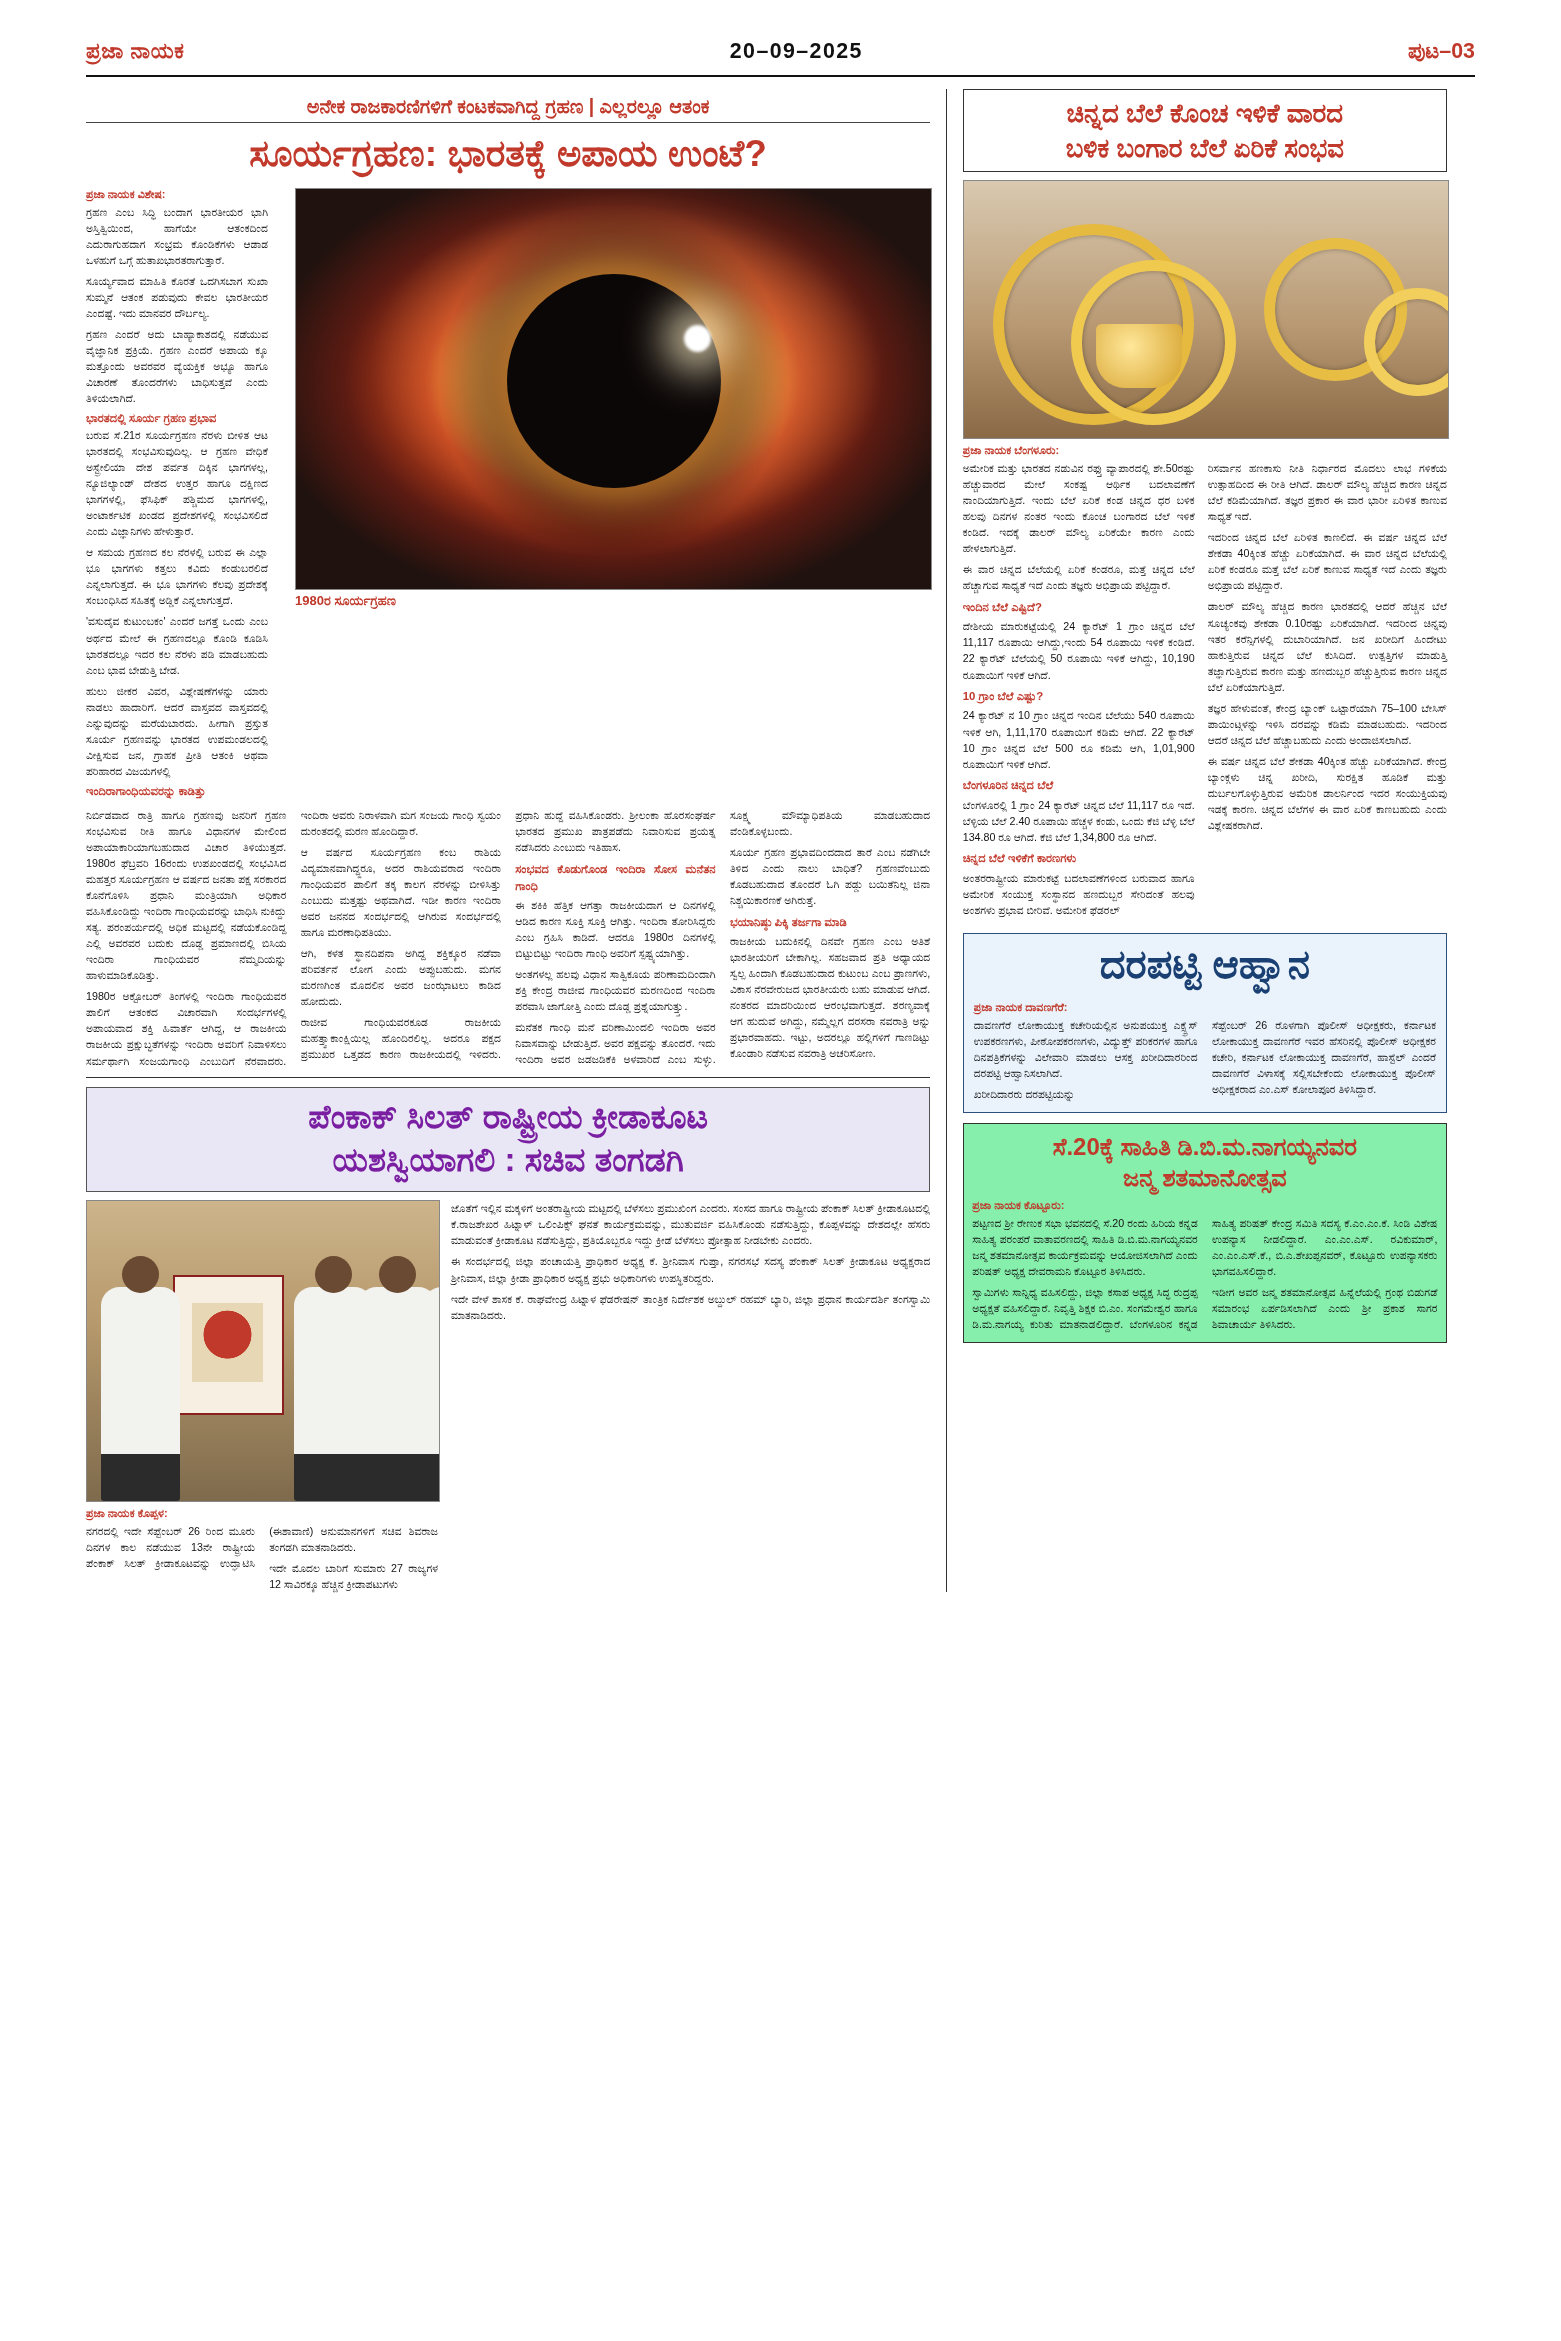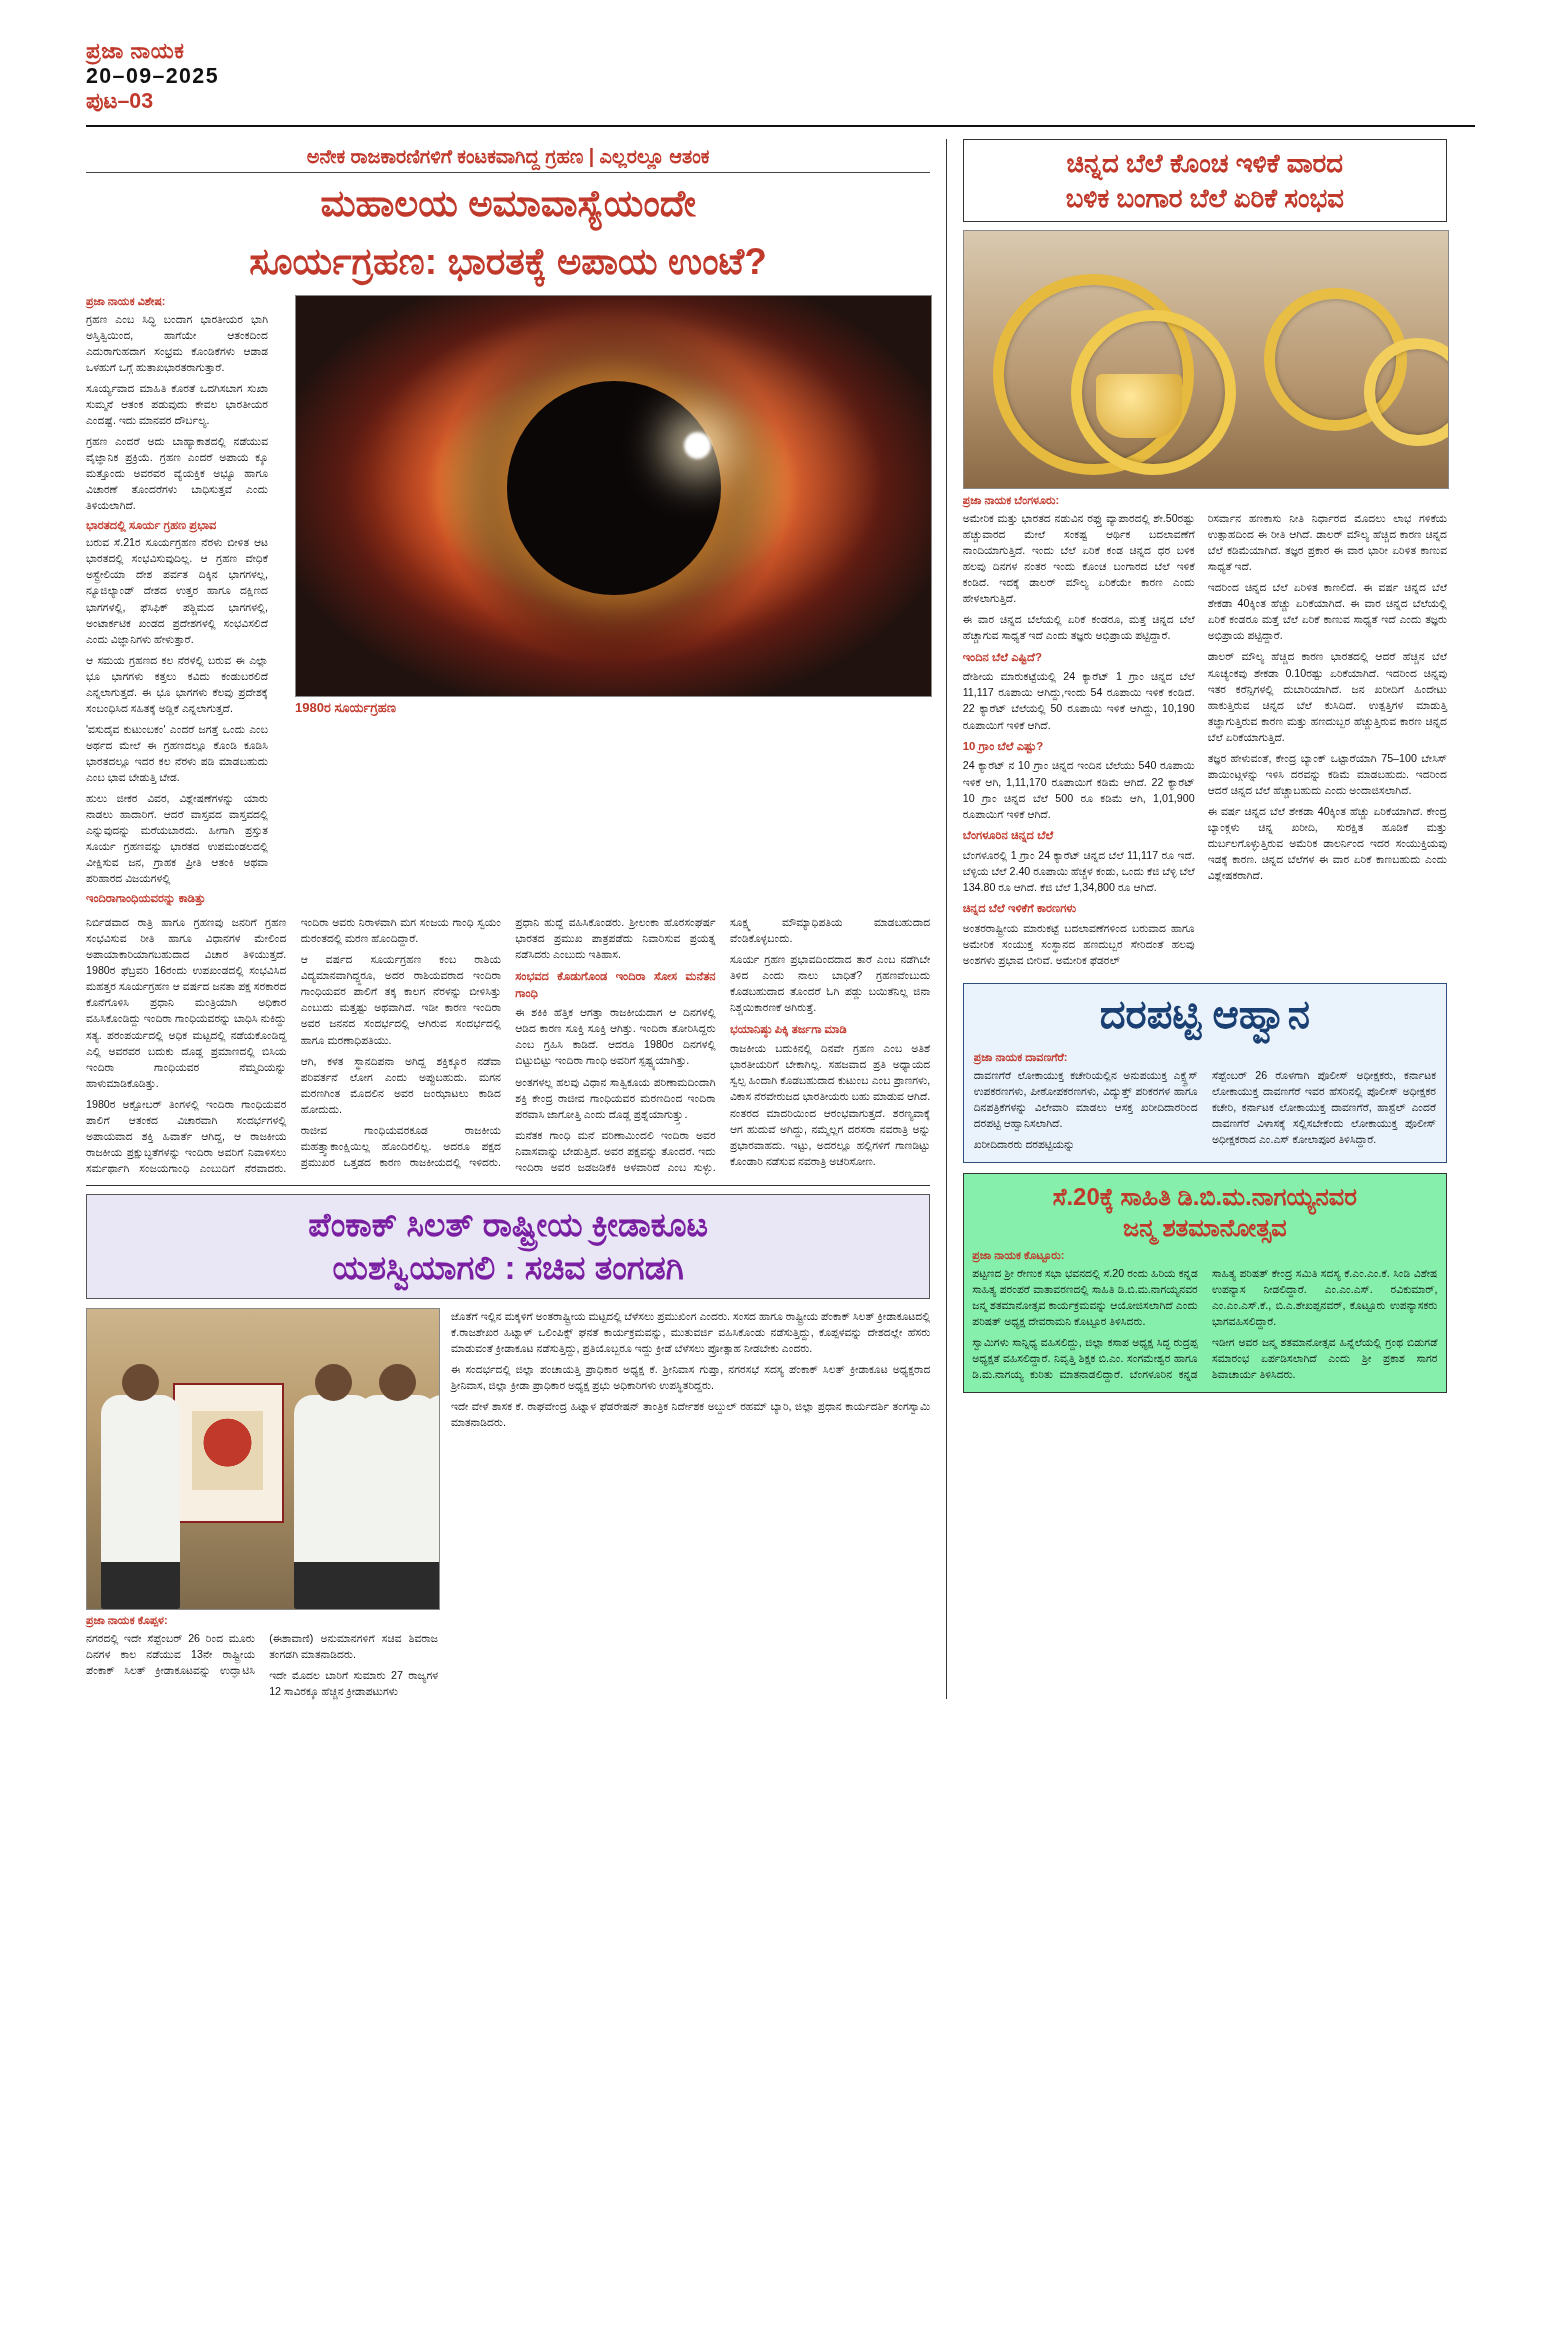--- a/index.html
+++ b/index.html
@@ -1,18 +1,18 @@
 <!DOCTYPE html>
 <html style="font-size:11.4px"><head>
 <meta charset="utf-8">
 <style>
   html,body{margin:0;padding:0;background:#ffffff;}
   body{width:1561px;font-family:"Liberation Sans",sans-serif;color:#111;}
   .page{width:1561px;min-height:2342px;background:#fff;padding:0;box-sizing:border-box;position:relative;}
-  .masthead{display:flex;align-items:flex-start;justify-content:space-between;padding:39px 86px 7.1px 86px;flex-direction:column;}
+  .masthead{display:flex;align-items:flex-end;justify-content:space-between;padding:39px 86px 7.1px 86px;}
   .masthead .brand{color:#c0392b;font-weight:bold;font-size:21.4px;letter-spacing:0.7px;}
   .masthead .date{color:#111;font-weight:bold;font-size:21.4px;letter-spacing:1.4px;}
   .masthead .page-no{color:#c0392b;font-weight:bold;font-size:21.4px;}
   .rule{height:2.1px;background:#111;margin:4.3px 86px 0 86px;}
   .content{display:flex;gap:0;padding:11.4px 86px 43px 86px;box-sizing:border-box;}
   .col-left{width:861px;padding-right:15.7px;box-sizing:border-box;border-right:1.4px solid #333;}
   .col-right{width:500px;padding-left:15.7px;box-sizing:border-box;}
 
   .kicker{color:#c0392b;font-weight:bold;font-size:19.3px;text-align:center;margin:7.1px 0 4.3px 0;}
   .hrule{border-top:1.4px solid #444;margin:4.3px 0 7.1px 0;}
@@ -80,21 +80,20 @@
     <div class="page-no">ಪುಟ–03</div>
   </div>
   <div class="rule"></div>
 
   <div class="content">
 
     <div class="col-left">
 
       <div class="kicker">ಅನೇಕ ರಾಜಕಾರಣಿಗಳಿಗೆ ಕಂಟಕವಾಗಿದ್ದ ಗ್ರಹಣ | ಎಲ್ಲರಲ್ಲೂ ಆತಂಕ</div>
       <div class="hrule"></div>
-      <div class="headline">ಮಹಾಲಯ ಅಮಾವಾಸ್ಯೆಯಂದೇ</div>
       <div class="headline">ಸೂರ್ಯಗ್ರಹಣ: ಭಾರತಕ್ಕೆ ಅಪಾಯ ಉಂಟೆ?</div>
 
       <div style="display:flex;gap:27px;margin-top:5.7px;">
         <div style="width:182px;">
           <div class="byline">ಪ್ರಜಾ ನಾಯಕ ವಿಶೇಷ:</div>
           <div class="mini">
             <p>ಗ್ರಹಣ ಎಂಬ ಸಿದ್ಧಿ ಬಂದಾಗ ಭಾರತೀಯರ ಭಾಗಿ ಅಸ್ತಿತ್ವಿಯಿಂದ, ಹಾಗೆಯೇ ಆತಂಕದಿಂದ ಎದುರಾಗುಹದಾಗ ಸಂಭ್ರಮ ಕೊಂಡಿಕೆಗಳು ಆಡಾಡ ಒಳಹುಗೆ ಒಗ್ಗೆ ಹುತಾಖಭಾರತರಾಗುತ್ತಾರೆ.</p>
             <p>ಸೂರ್ಯ್ಯವಾದ ಮಾಹಿತಿ ಕೊರತೆ ಒದಗಿಸಬಾಗ ಸುಖಾ ಸುಮ್ಮನೆ ಆತಂಕ ಪಡುವುದು ಕೇವಲ ಭಾರತೀಯರ ಎಂದಷ್ಟೆ. ಇದು ಮಾನವರ ದೌರ್ಬಲ್ಯ.</p>
             <p>ಗ್ರಹಣ ಎಂದರೆ ಅದು ಬಾಹ್ಯಾಕಾಶದಲ್ಲಿ ನಡೆಯುವ ವೈಜ್ಞಾನಿಕ ಪ್ರಕ್ರಿಯೆ. ಗ್ರಹಣ ಎಂದರೆ ಅಪಾಯ ಕ್ಕೂ ಮತ್ತೊಂದು ಅವರವರ ವ್ಯೆಯಕ್ತಿಕ ಅಭ್ಯೂ ಹಾಗೂ ವಿಚಾರಣೆ ತೊಂದರೆಗಳು ಬಾಧಿಸುತ್ತವೆ ಎಂದು ತಿಳಿಯಲಾಗಿದೆ.</p>
           </div>

